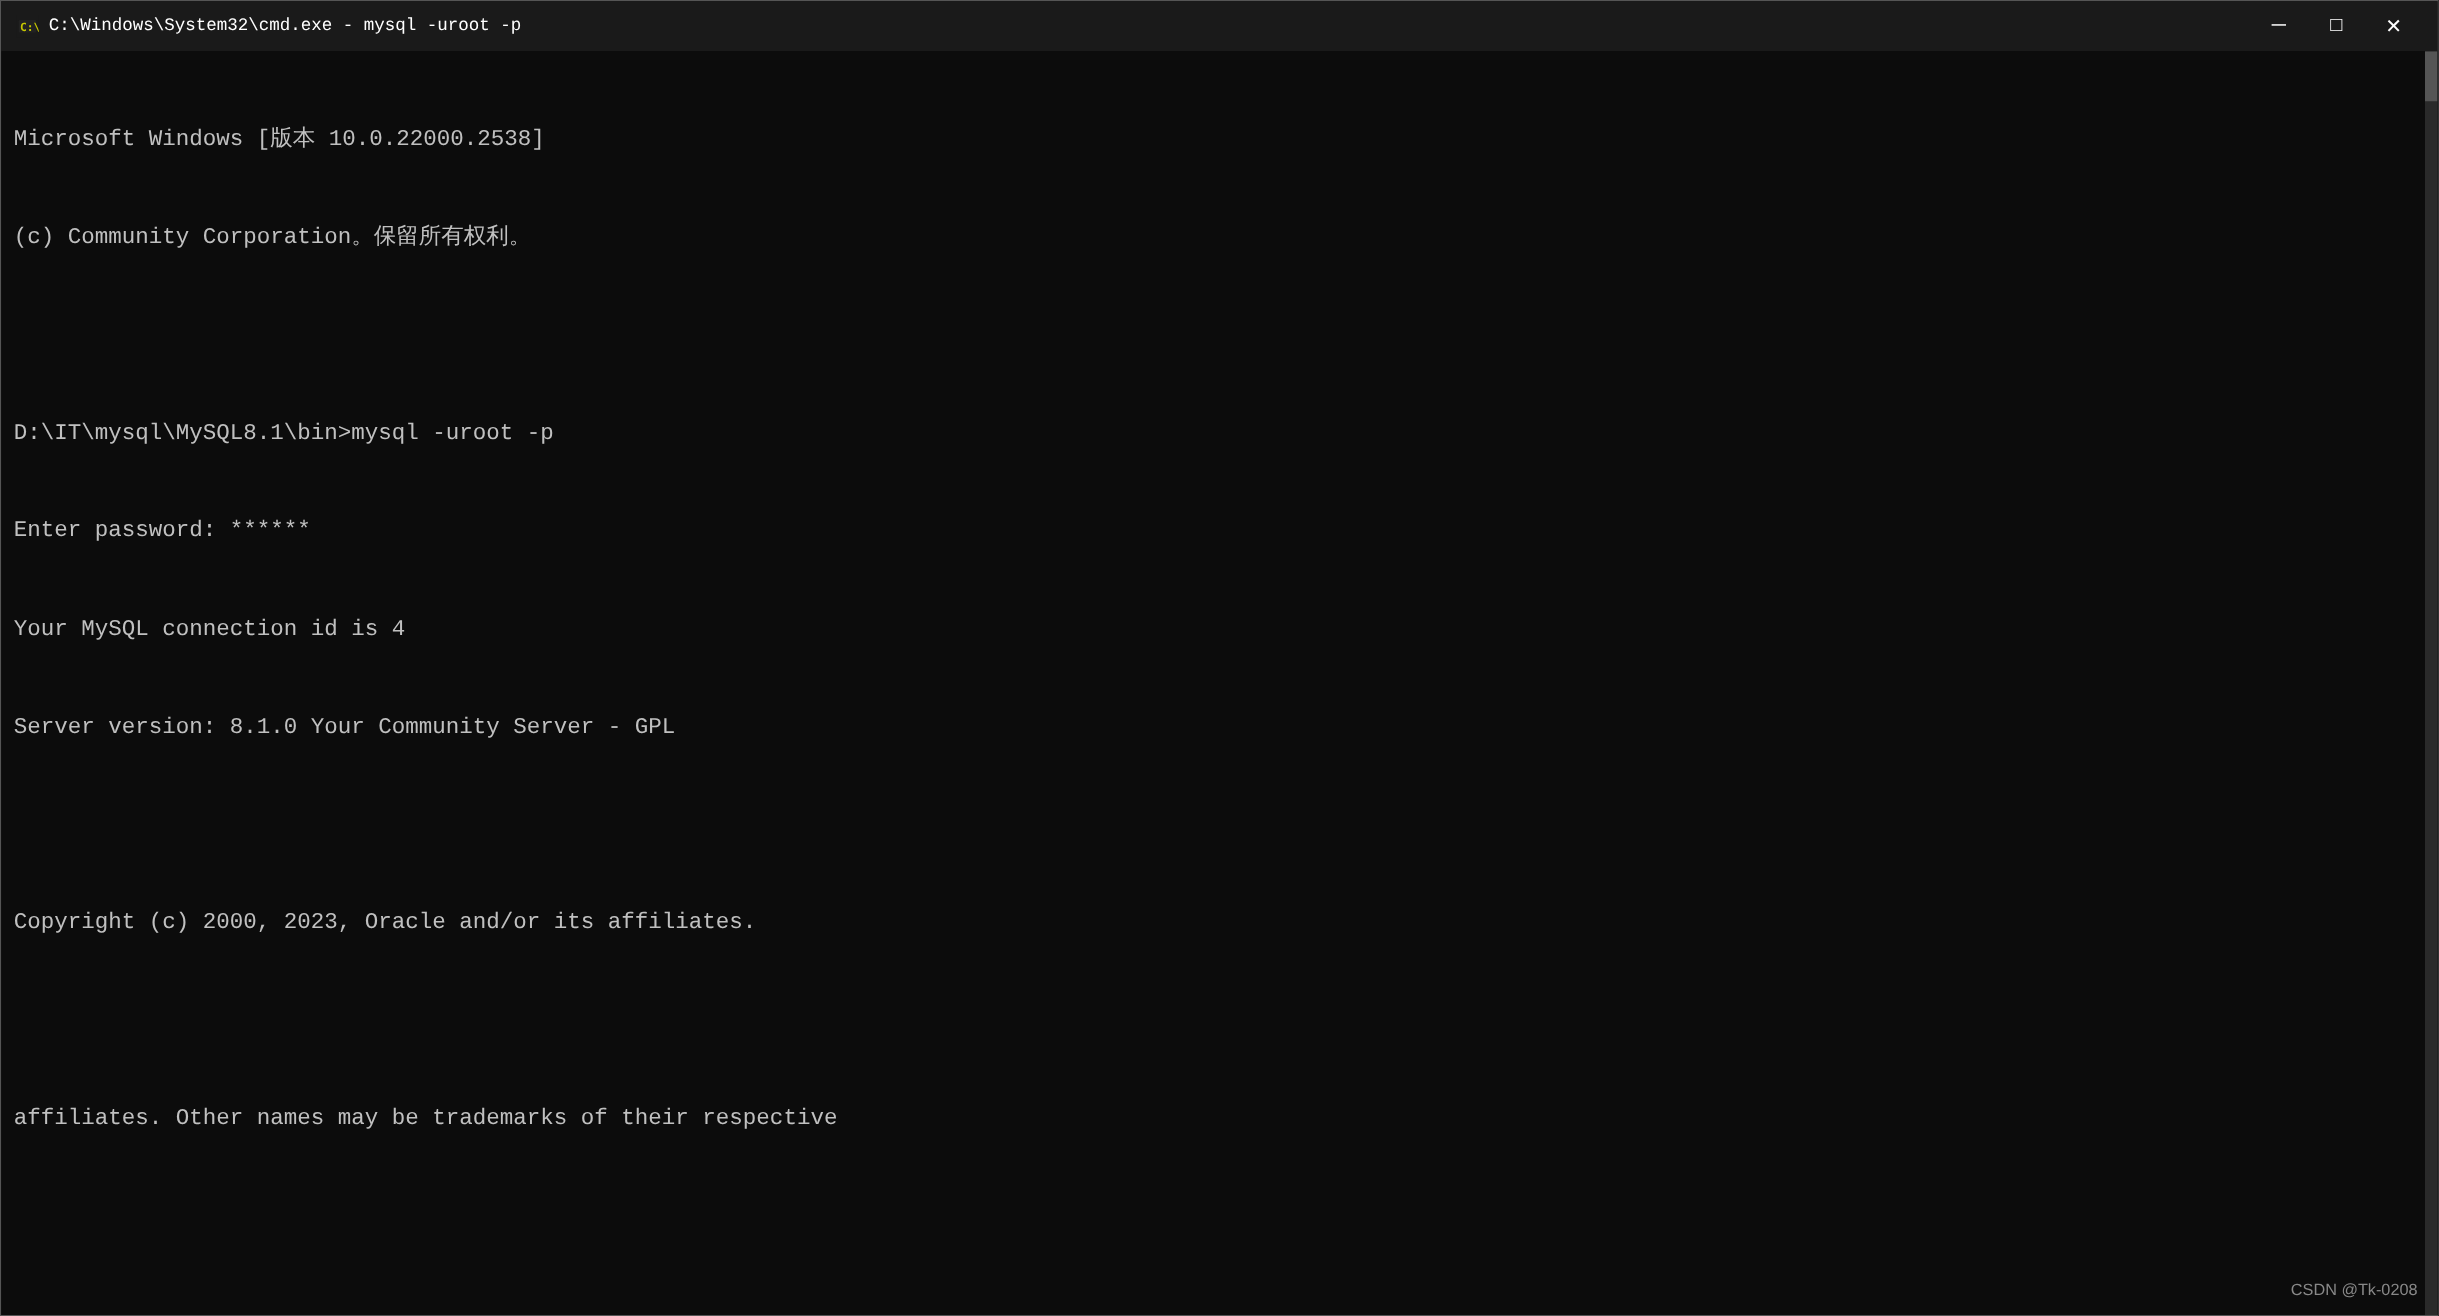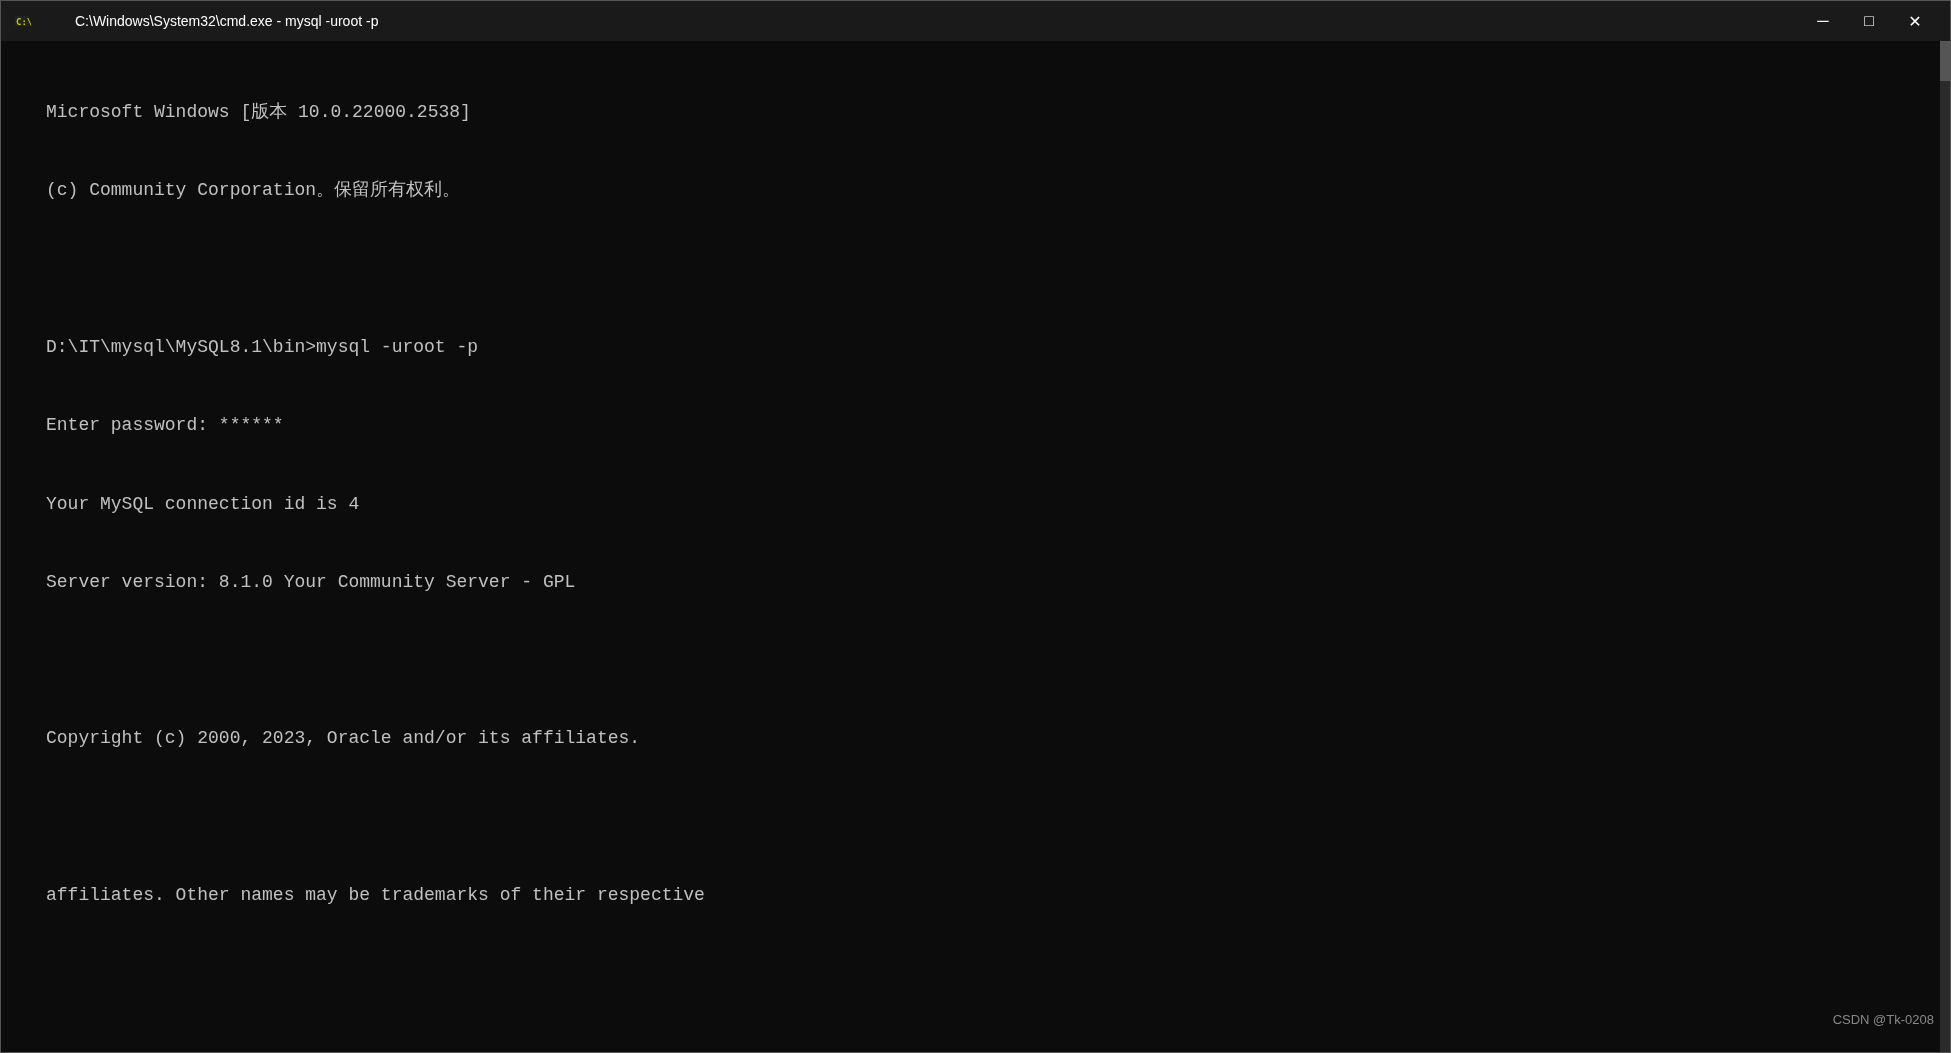--- a/index.html
+++ b/index.html
@@ -42,22 +42,21 @@
 
     .title-bar-icon svg {
       width: 18px;
       height: 18px;
     }
 
     .title-bar-text {
       flex: 1;
       color: #fff;
       font-size: 14px;
-      font-family: Liberation Sans, sans-serif;
-      margin-left: 36px;
+      font-family: Liberation Mono, monospace;
     }
 
     .title-bar-controls {
       display: flex;
       gap: 0;
     }
 
     .title-bar-btn {
       width: 46px;
       height: 40px;
@@ -80,21 +79,20 @@
       font-size: 18px;
       line-height: 1.45;
       padding: 6px 10px;
       overflow: hidden;
       white-space: pre;
       position: relative;
     }
 
     .terminal-body .line {
       display: block;
-      margin-left: 35px;
     }
 
     @keyframes blink {
       50% { opacity: 0; }
     }
 
     .scrollbar {
       position: absolute;
       right: 0;
       top: 0;
@@ -106,21 +104,21 @@
     .scrollbar-thumb {
       width: 10px;
       height: 40px;
       background: #555;
       position: absolute;
       top: 0;
     }
 
     .watermark {
       position: absolute;
-      bottom: 22px;
+      bottom: 10px;
       right: 16px;
       color: #888;
       font-size: 13px;
       font-family: 'Segoe UI', sans-serif;
     }
   </style>
 </head>
 <body>
 
 <div class="window">

